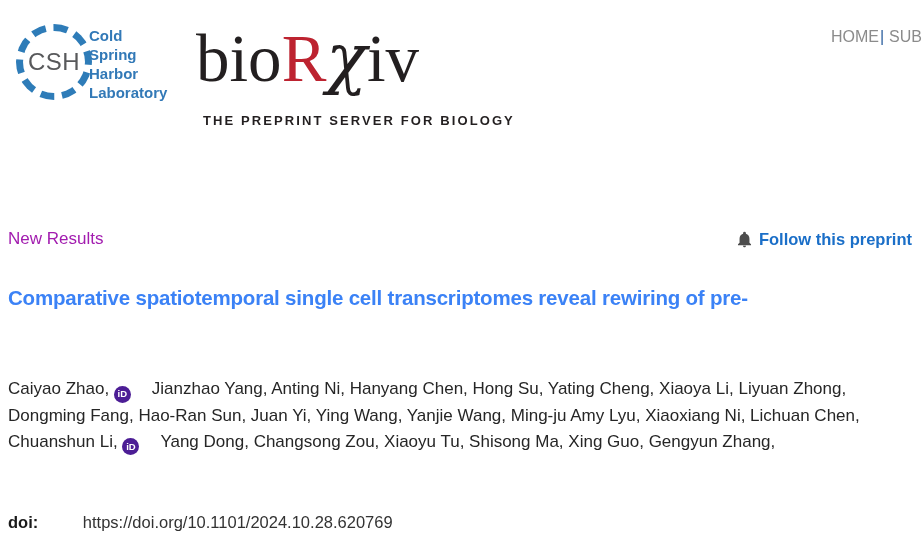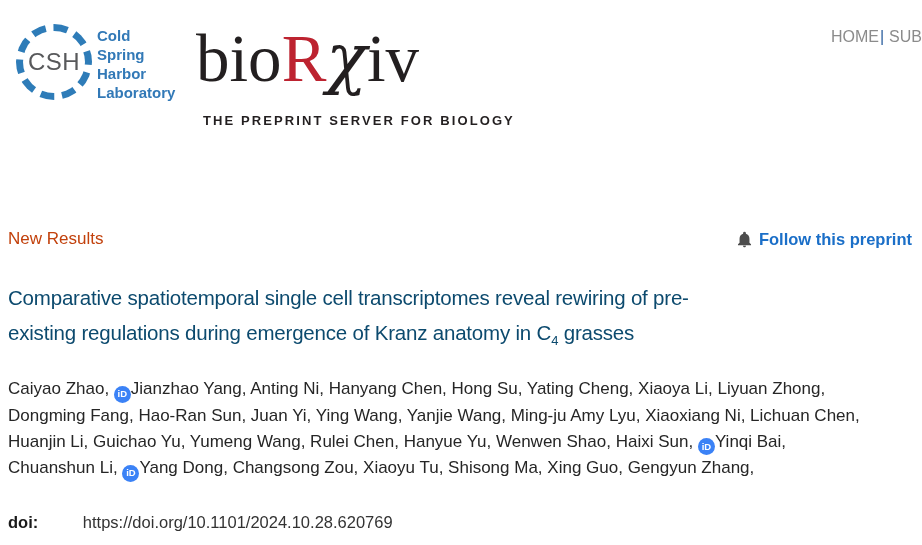--- a/index.html
+++ b/index.html
@@ -20,21 +20,21 @@
     display: flex; align-items: center; justify-content: center;
     cursor: pointer;
     text-align: center;
   }
   .csh-abbrev {
     color: #58595b; font-size: 24px; font-weight: 400;
     letter-spacing: 0.5px;
   }
   .csh-text {
     position: absolute; left: 89px; top: 26px;
-    color: #3279b7; font-weight: 700; font-size: 15px; line-height: 19px; margin-left: 8px;
+    color: #3279b7; font-weight: 700; font-size: 15px; line-height: 19px;
   }
   .biorxiv-wordmark {
     position: absolute; left: 196px; top: 12px;
     font-family: "Liberation Serif", serif;
     font-size: 67px; line-height: 92px;
     color: #231f20; cursor: pointer; white-space: nowrap;
   }
   .biorxiv-wordmark .red-r { color: #bd2330; }
   .biorxiv-wordmark .chi { font-style: italic; font-family: "DejaVu Serif", serif; }
   .biorxiv-tagline {
@@ -47,49 +47,49 @@
     font-size: 16px; color: #8b8b8b; white-space: nowrap;
   }
   .top-nav .nav-link { color: #8b8b8b; cursor: pointer; }
   .top-nav .nav-sep { color: #2c5f9e; margin: 0 5px 0 1px; }
 
   
   .meta-row {
     position: absolute; left: 8px; right: 10px; top: 229px;
     display: flex; justify-content: space-between; align-items: center;
   }
-  .category { font-size: 17px; color: #c2410c; }
+  .category { font-size: 17px; color: #a21caf; }
   .follow-link {
     display: flex; align-items: center; gap: 6px;
     cursor: pointer;
   }
   .follow-label { color: #1b6fc8; font-weight: 700; font-size: 16.5px; }
   .bell-icon { width: 17px; height: 19px; fill: #4d4d4d; }
 
   
   .title {
     position: absolute; left: 8px; top: 280px; width: 912px;
-    color: #0c4a6e; font-weight: 400; font-size: 20.5px;
+    color: #3b82f6; font-weight: 700; font-size: 20.5px;
     line-height: 35px; letter-spacing: -0.2px;
   }
   .title .t-line { white-space: nowrap; }
   .title sub { font-size: 13px; line-height: 0; }
 
   
   .authors {
     position: absolute; left: 8px; top: 376px; width: 912px;
     font-size: 17px; line-height: 26px; color: #262626;
   }
   .author-line { white-space: nowrap; }
   .orcid-icon {
     display: inline-flex; align-items: center; justify-content: center;
     width: 17px; height: 17px; border-radius: 50%;
-    background: #3b82f6; color: #ffffff;
+    background: #4c1d95; color: #ffffff;
     font-size: 9.5px; font-weight: 700;
-    vertical-align: -3px; margin-right: 0;
+    vertical-align: -3px; margin-right: 21px;
     cursor: pointer;
   }
 
   
   .doi-row {
     position: absolute; left: 8px; top: 513px;
     font-size: 16.5px; color: #222222;
   }
   .doi-label { font-weight: 700; color: #1a1a1a; }
   .doi-url { color: #333333; cursor: pointer; padding-left: 40px; }
@@ -117,27 +117,25 @@
   <span class="follow-link">
     <svg class="bell-icon" viewBox="0 0 24 24" aria-hidden="true">
       <path d="M12 23c1.2 0 2.2-1 2.2-2.2H9.8C9.8 22 10.8 23 12 23zm7-6.5v-5.7c0-3.4-1.8-6.2-5-7V3a2 2 0 0 0-4 0v.8c-3.2.8-5 3.6-5 7v5.7L2.8 18.7V20h18.4v-1.3L19 16.5z"></path>
     </svg>
     <span class="follow-label">Follow this preprint</span>
   </span>
 </div>
 
 <h1 class="title">
   <div class="t-line">Comparative spatiotemporal single cell transcriptomes reveal rewiring of pre-</div>
-  <div class="t-line"><span>existing regulations during emergence of Kranz anatomy in C</span><sub>4</sub><span> grasses</span></div>
 </h1>
 
 <div class="authors" id="authors">
     <div class="author-line"><span>Caiyao Zhao, </span><span class="orcid-icon">iD</span><span>Jianzhao Yang, Anting Ni, Hanyang Chen, Hong Su, Yating Cheng, Xiaoya Li, Liyuan Zhong,</span></div>
     <div class="author-line"><span>Dongming Fang, Hao-Ran Sun, Juan Yi, Ying Wang, Yanjie Wang, Ming-ju Amy Lyu, Xiaoxiang Ni, Lichuan Chen,</span></div>
-    <div class="author-line"><span>Huanjin Li, Guichao Yu, Yumeng Wang, Rulei Chen, Hanyue Yu, Wenwen Shao, Haixi Sun, </span><span class="orcid-icon">iD</span><span>Yinqi Bai,</span></div>
     <div class="author-line"><span>Chuanshun Li, </span><span class="orcid-icon">iD</span><span>Yang Dong, Changsong Zou, Xiaoyu Tu, Shisong Ma, Xing Guo, Gengyun Zhang,</span></div>
   </div>
 
 <div class="doi-row">
   <span class="doi-label">doi:</span>
   <span> </span>
   <span class="doi-url">https://doi.org/10.1101/2024.10.28.620769</span>
 </div>
 
 </body></html>

